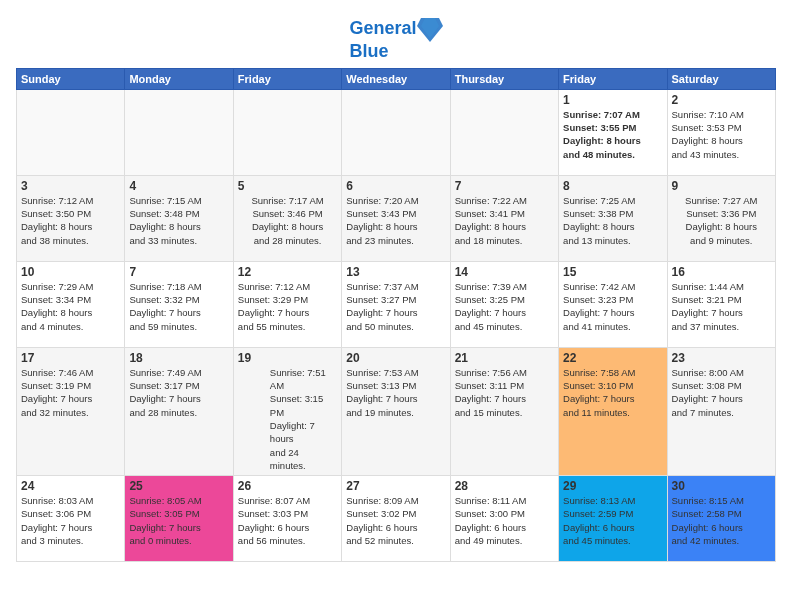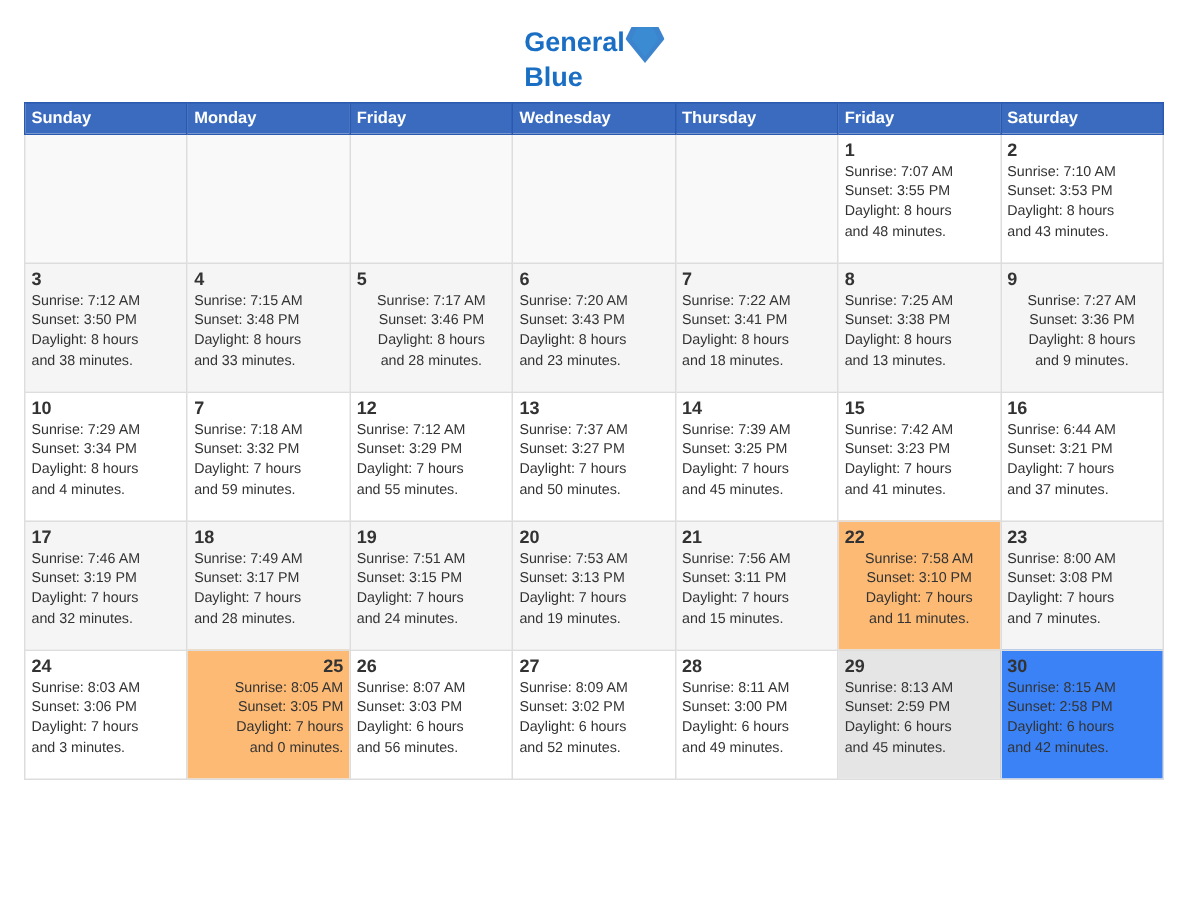--- a/index.html
+++ b/index.html
@@ -131,21 +131,21 @@
     </thead>
     <tbody id="calendar-body">
     <tr>
           <td class="empty-cell" style="background: rgb(255, 255, 255);"></td>
           <td class="empty-cell" style="background: rgb(255, 255, 255);"></td>
           <td class="empty-cell" style="background: rgb(255, 255, 255);"></td>
           <td class="empty-cell" style="background: rgb(255, 255, 255);"></td>
           <td class="empty-cell" style="background: rgb(255, 255, 255);"></td>
           <td style="background: rgb(255, 255, 255);">
             <span class="day-number">1</span>
-            <div class="day-info" style="white-space: pre-line;">Sunrise: 7:07 AM
+            <div class="day-info" style="white-space: pre-line; font-weight: bold;">Sunrise: 7:07 AM
 Sunset: 3:55 PM
 Daylight: 8 hours
 and 48 minutes.</div>
           </td>
           <td style="background: rgb(255, 255, 255);">
             <span class="day-number">2</span>
             <div class="day-info" style="white-space: pre-line;">Sunrise: 7:10 AM
 Sunset: 3:53 PM
 Daylight: 8 hours
 and 43 minutes.</div>
@@ -240,21 +240,21 @@
           </td>
           <td style="background: rgb(255, 255, 255);">
             <span class="day-number">15</span>
             <div class="day-info" style="white-space: pre-line;">Sunrise: 7:42 AM
 Sunset: 3:23 PM
 Daylight: 7 hours
 and 41 minutes.</div>
           </td>
           <td style="background: rgb(255, 255, 255);">
             <span class="day-number">16</span>
-            <div class="day-info" style="white-space: pre-line;">Sunrise: 6:44 AM
+            <div class="day-info" style="white-space: pre-line;">Sunrise: 1:44 AM
 Sunset: 3:21 PM
 Daylight: 7 hours
 and 37 minutes.</div>
           </td>
         </tr>
         <tr>
           <td style="background: rgb(245, 245, 245);">
             <span class="day-number">17</span>
             <div class="day-info" style="white-space: pre-line;">Sunrise: 7:46 AM
 Sunset: 3:19 PM
@@ -263,63 +263,63 @@
           </td>
           <td style="background: rgb(245, 245, 245);">
             <span class="day-number">18</span>
             <div class="day-info" style="white-space: pre-line;">Sunrise: 7:49 AM
 Sunset: 3:17 PM
 Daylight: 7 hours
 and 28 minutes.</div>
           </td>
           <td style="background: rgb(245, 245, 245);">
             <span class="day-number">19</span>
-            <div class="day-info" style="white-space: pre-line;">Sunrise: 7:51 AM
+            <div class="day-info" style="white-space: pre-line; margin-left: 32px;">Sunrise: 7:51 AM
 Sunset: 3:15 PM
 Daylight: 7 hours
 and 24 minutes.</div>
           </td>
           <td style="background: rgb(245, 245, 245);">
             <span class="day-number">20</span>
             <div class="day-info" style="white-space: pre-line;">Sunrise: 7:53 AM
 Sunset: 3:13 PM
 Daylight: 7 hours
 and 19 minutes.</div>
           </td>
           <td style="background: rgb(245, 245, 245);">
             <span class="day-number">21</span>
             <div class="day-info" style="white-space: pre-line;">Sunrise: 7:56 AM
 Sunset: 3:11 PM
 Daylight: 7 hours
 and 15 minutes.</div>
           </td>
           <td style="background: #fdba74;">
             <span class="day-number">22</span>
-            <div class="day-info" style="white-space: pre-line; text-align: center;">Sunrise: 7:58 AM
+            <div class="day-info" style="white-space: pre-line;">Sunrise: 7:58 AM
 Sunset: 3:10 PM
 Daylight: 7 hours
 and 11 minutes.</div>
           </td>
           <td style="background: rgb(245, 245, 245);">
             <span class="day-number">23</span>
             <div class="day-info" style="white-space: pre-line;">Sunrise: 8:00 AM
 Sunset: 3:08 PM
 Daylight: 7 hours
 and 7 minutes.</div>
           </td>
         </tr>
         <tr>
           <td style="background: rgb(255, 255, 255);">
             <span class="day-number">24</span>
             <div class="day-info" style="white-space: pre-line;">Sunrise: 8:03 AM
 Sunset: 3:06 PM
 Daylight: 7 hours
 and 3 minutes.</div>
           </td>
-          <td style="background: #fdba74; text-align: right;">
+          <td style="background: #ec4899;">
             <span class="day-number">25</span>
             <div class="day-info" style="white-space: pre-line;">Sunrise: 8:05 AM
 Sunset: 3:05 PM
 Daylight: 7 hours
 and 0 minutes.</div>
           </td>
           <td style="background: rgb(255, 255, 255);">
             <span class="day-number">26</span>
             <div class="day-info" style="white-space: pre-line;">Sunrise: 8:07 AM
 Sunset: 3:03 PM
@@ -333,21 +333,21 @@
 Daylight: 6 hours
 and 52 minutes.</div>
           </td>
           <td style="background: rgb(255, 255, 255);">
             <span class="day-number">28</span>
             <div class="day-info" style="white-space: pre-line;">Sunrise: 8:11 AM
 Sunset: 3:00 PM
 Daylight: 6 hours
 and 49 minutes.</div>
           </td>
-          <td style="background: #e5e5e5;">
+          <td style="background: #0ea5e9;">
             <span class="day-number">29</span>
             <div class="day-info" style="white-space: pre-line;">Sunrise: 8:13 AM
 Sunset: 2:59 PM
 Daylight: 6 hours
 and 45 minutes.</div>
           </td>
           <td style="background: #3b82f6;">
             <span class="day-number">30</span>
             <div class="day-info" style="white-space: pre-line;">Sunrise: 8:15 AM
 Sunset: 2:58 PM

